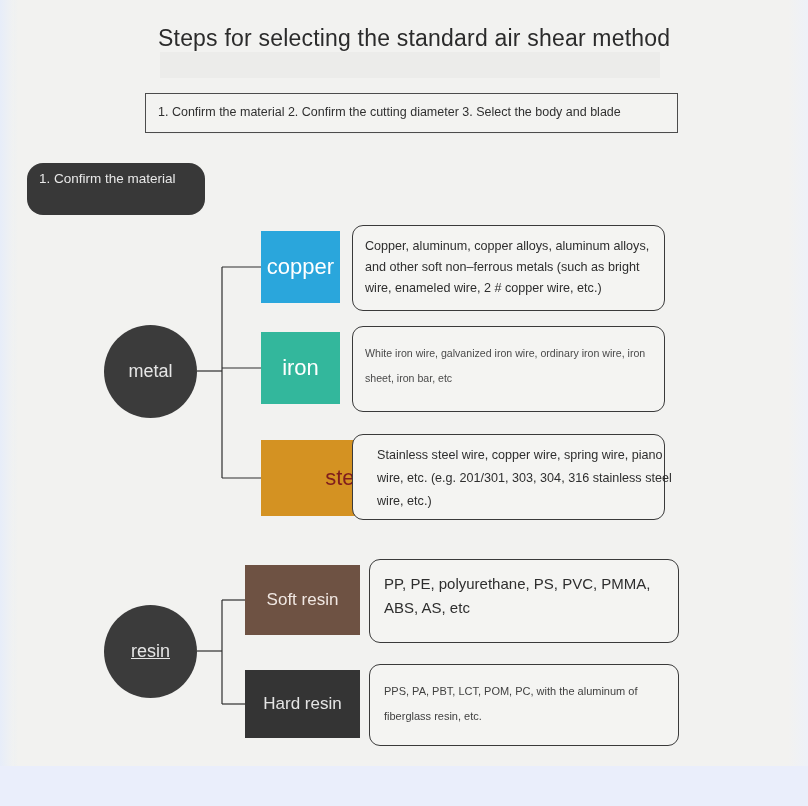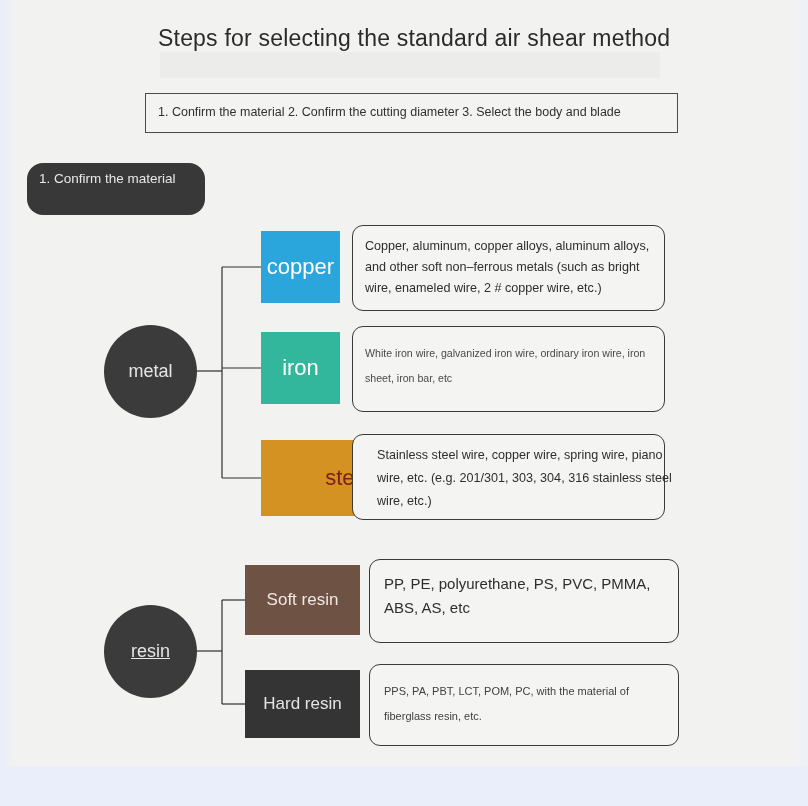--- a/index.html
+++ b/index.html
@@ -289,16 +289,16 @@
   <div id="desc-iron" class="desc-card">
     <div class="desc-text">White iron wire, galvanized iron wire, ordinary iron wire, iron sheet, iron bar, etc</div>
   </div>
   <div id="desc-steel" class="desc-card">
     <div class="desc-text">Stainless steel wire, copper wire, spring wire, piano wire, etc. (e.g. 201/301, 303, 304, 316 stainless steel wire, etc.)</div>
   </div>
   <div id="desc-soft-resin" class="desc-card">
     <div class="desc-text">PP, PE, polyurethane, PS, PVC, PMMA, ABS, AS, etc</div>
   </div>
   <div id="desc-hard-resin" class="desc-card">
-    <div class="desc-text">PPS, PA, PBT, LCT, POM, PC, with the material of fiberglass resin, etc.</div>
+    <div class="desc-text">PPS, PA, PBT, LCT, POM, PC, with the aluminum of fiberglass resin, etc.</div>
   </div>
 
 </div>
 
 </body></html>

